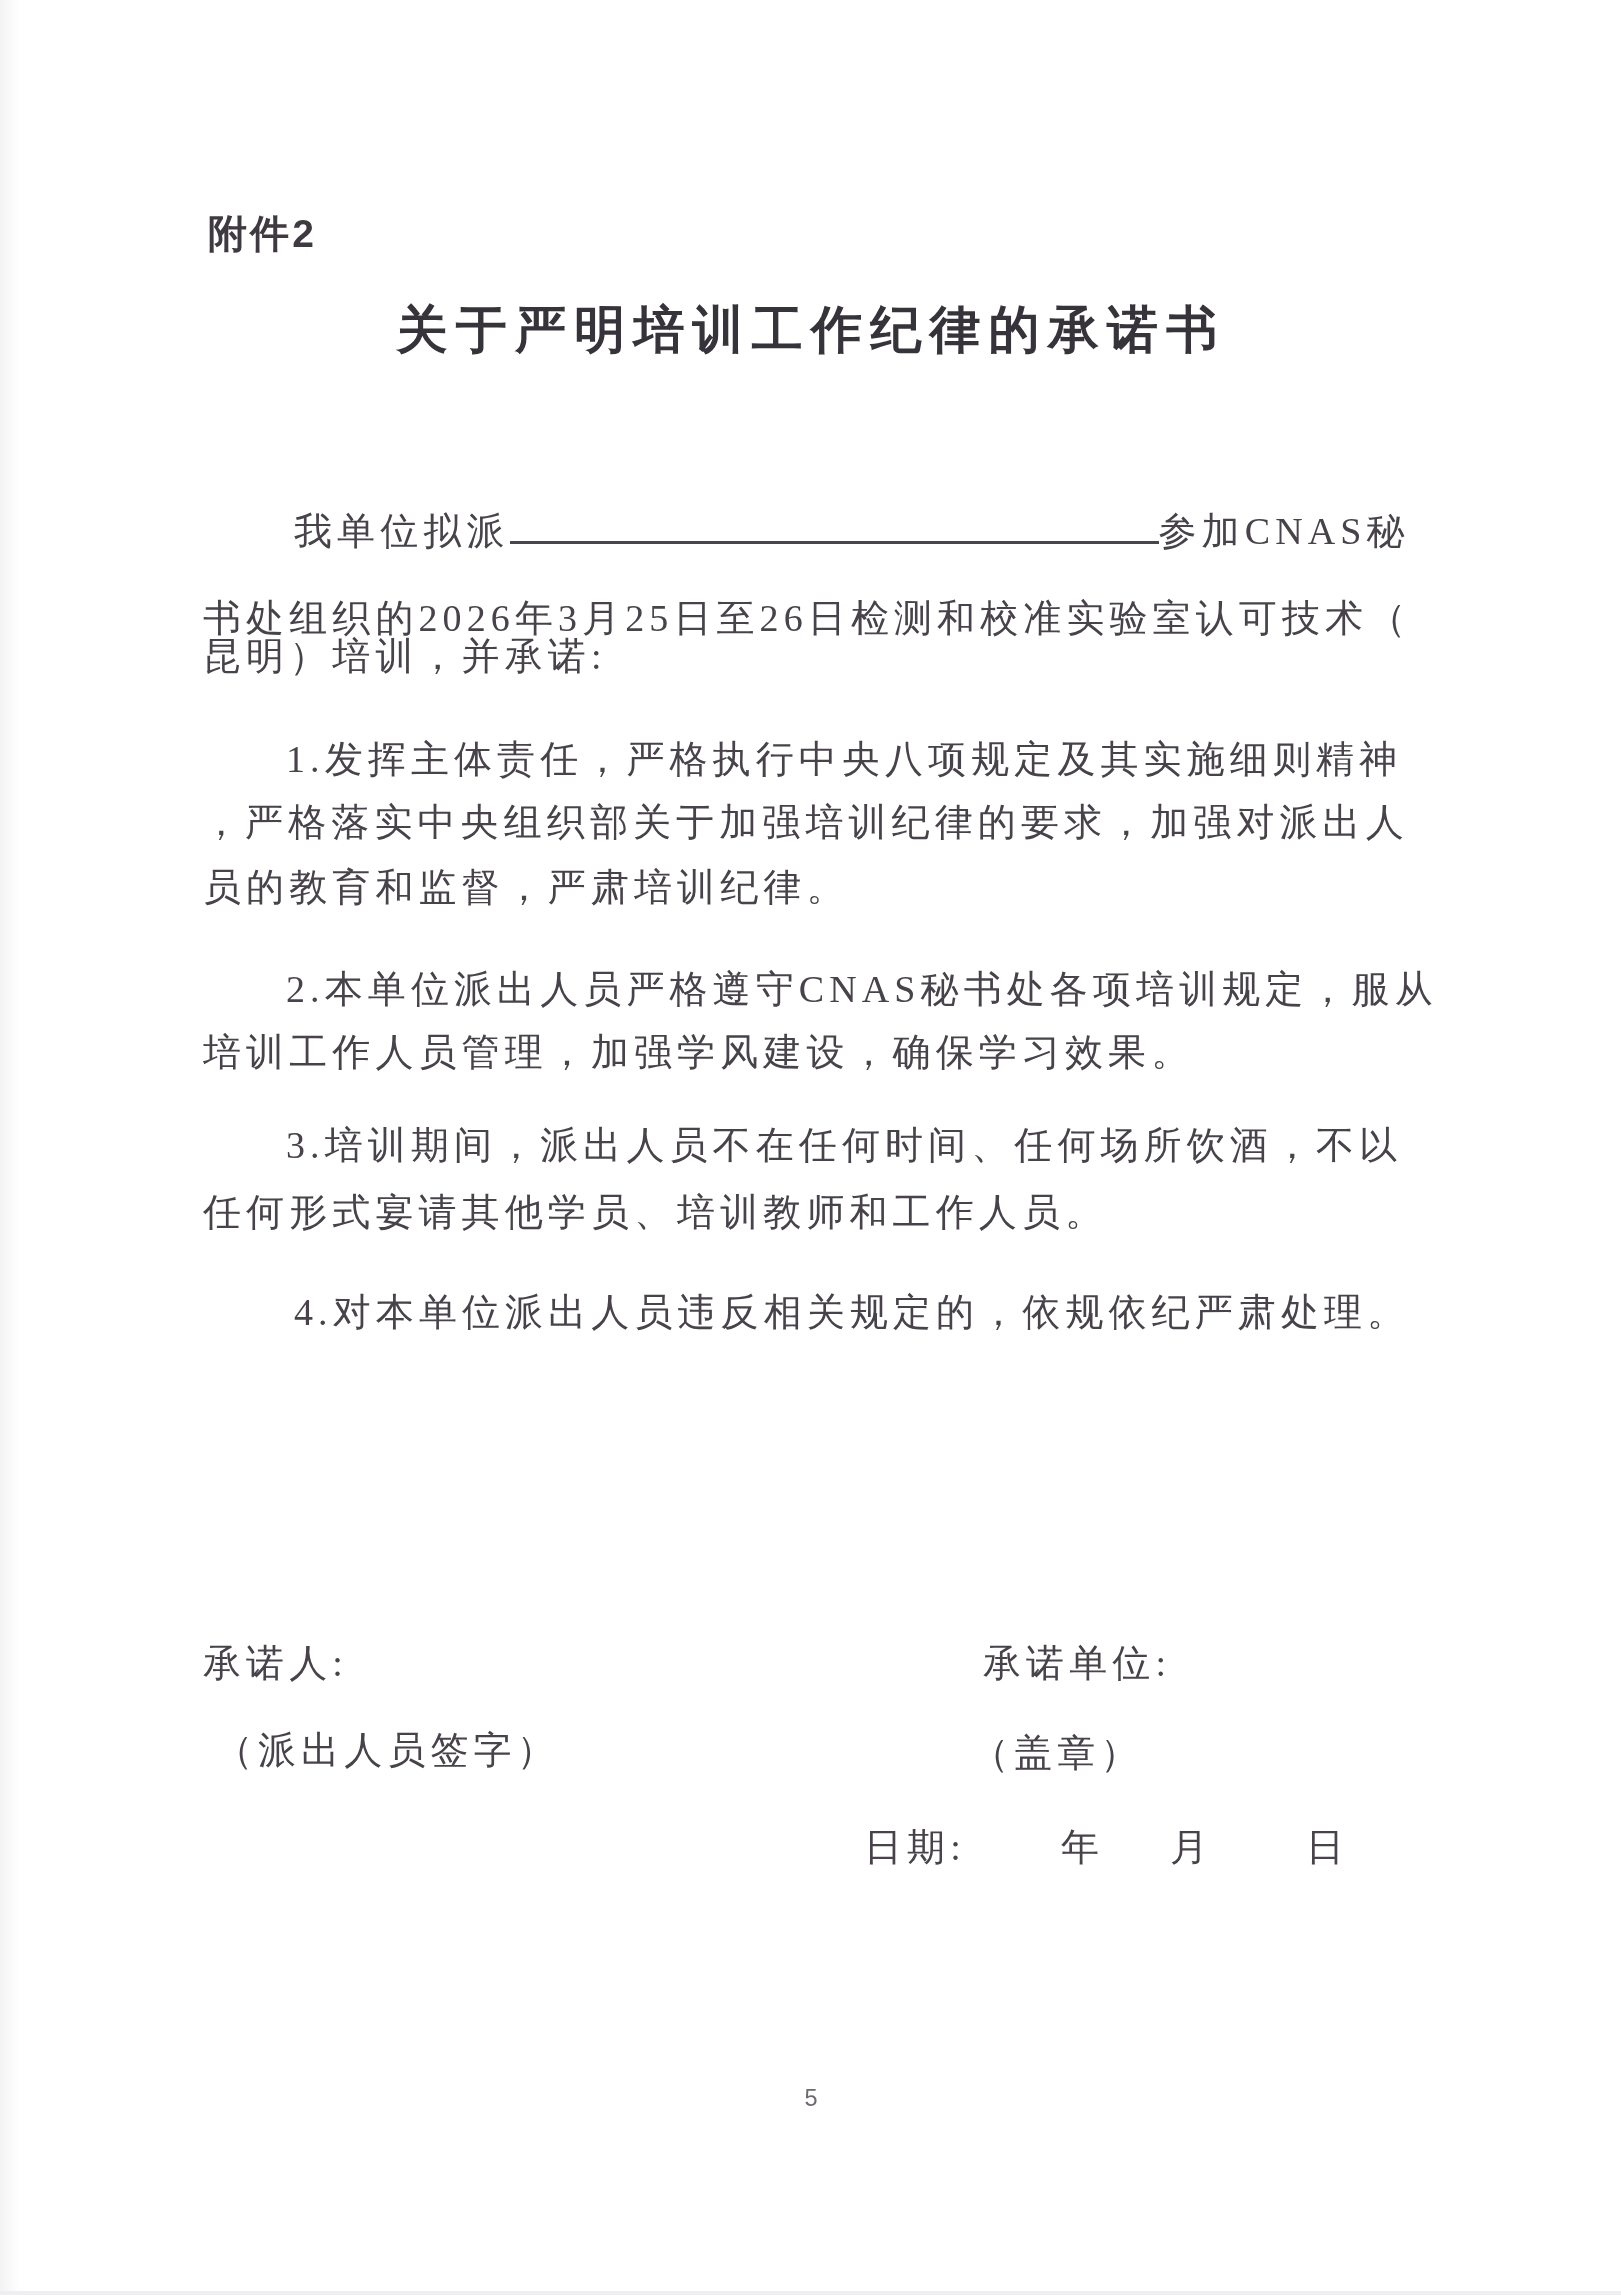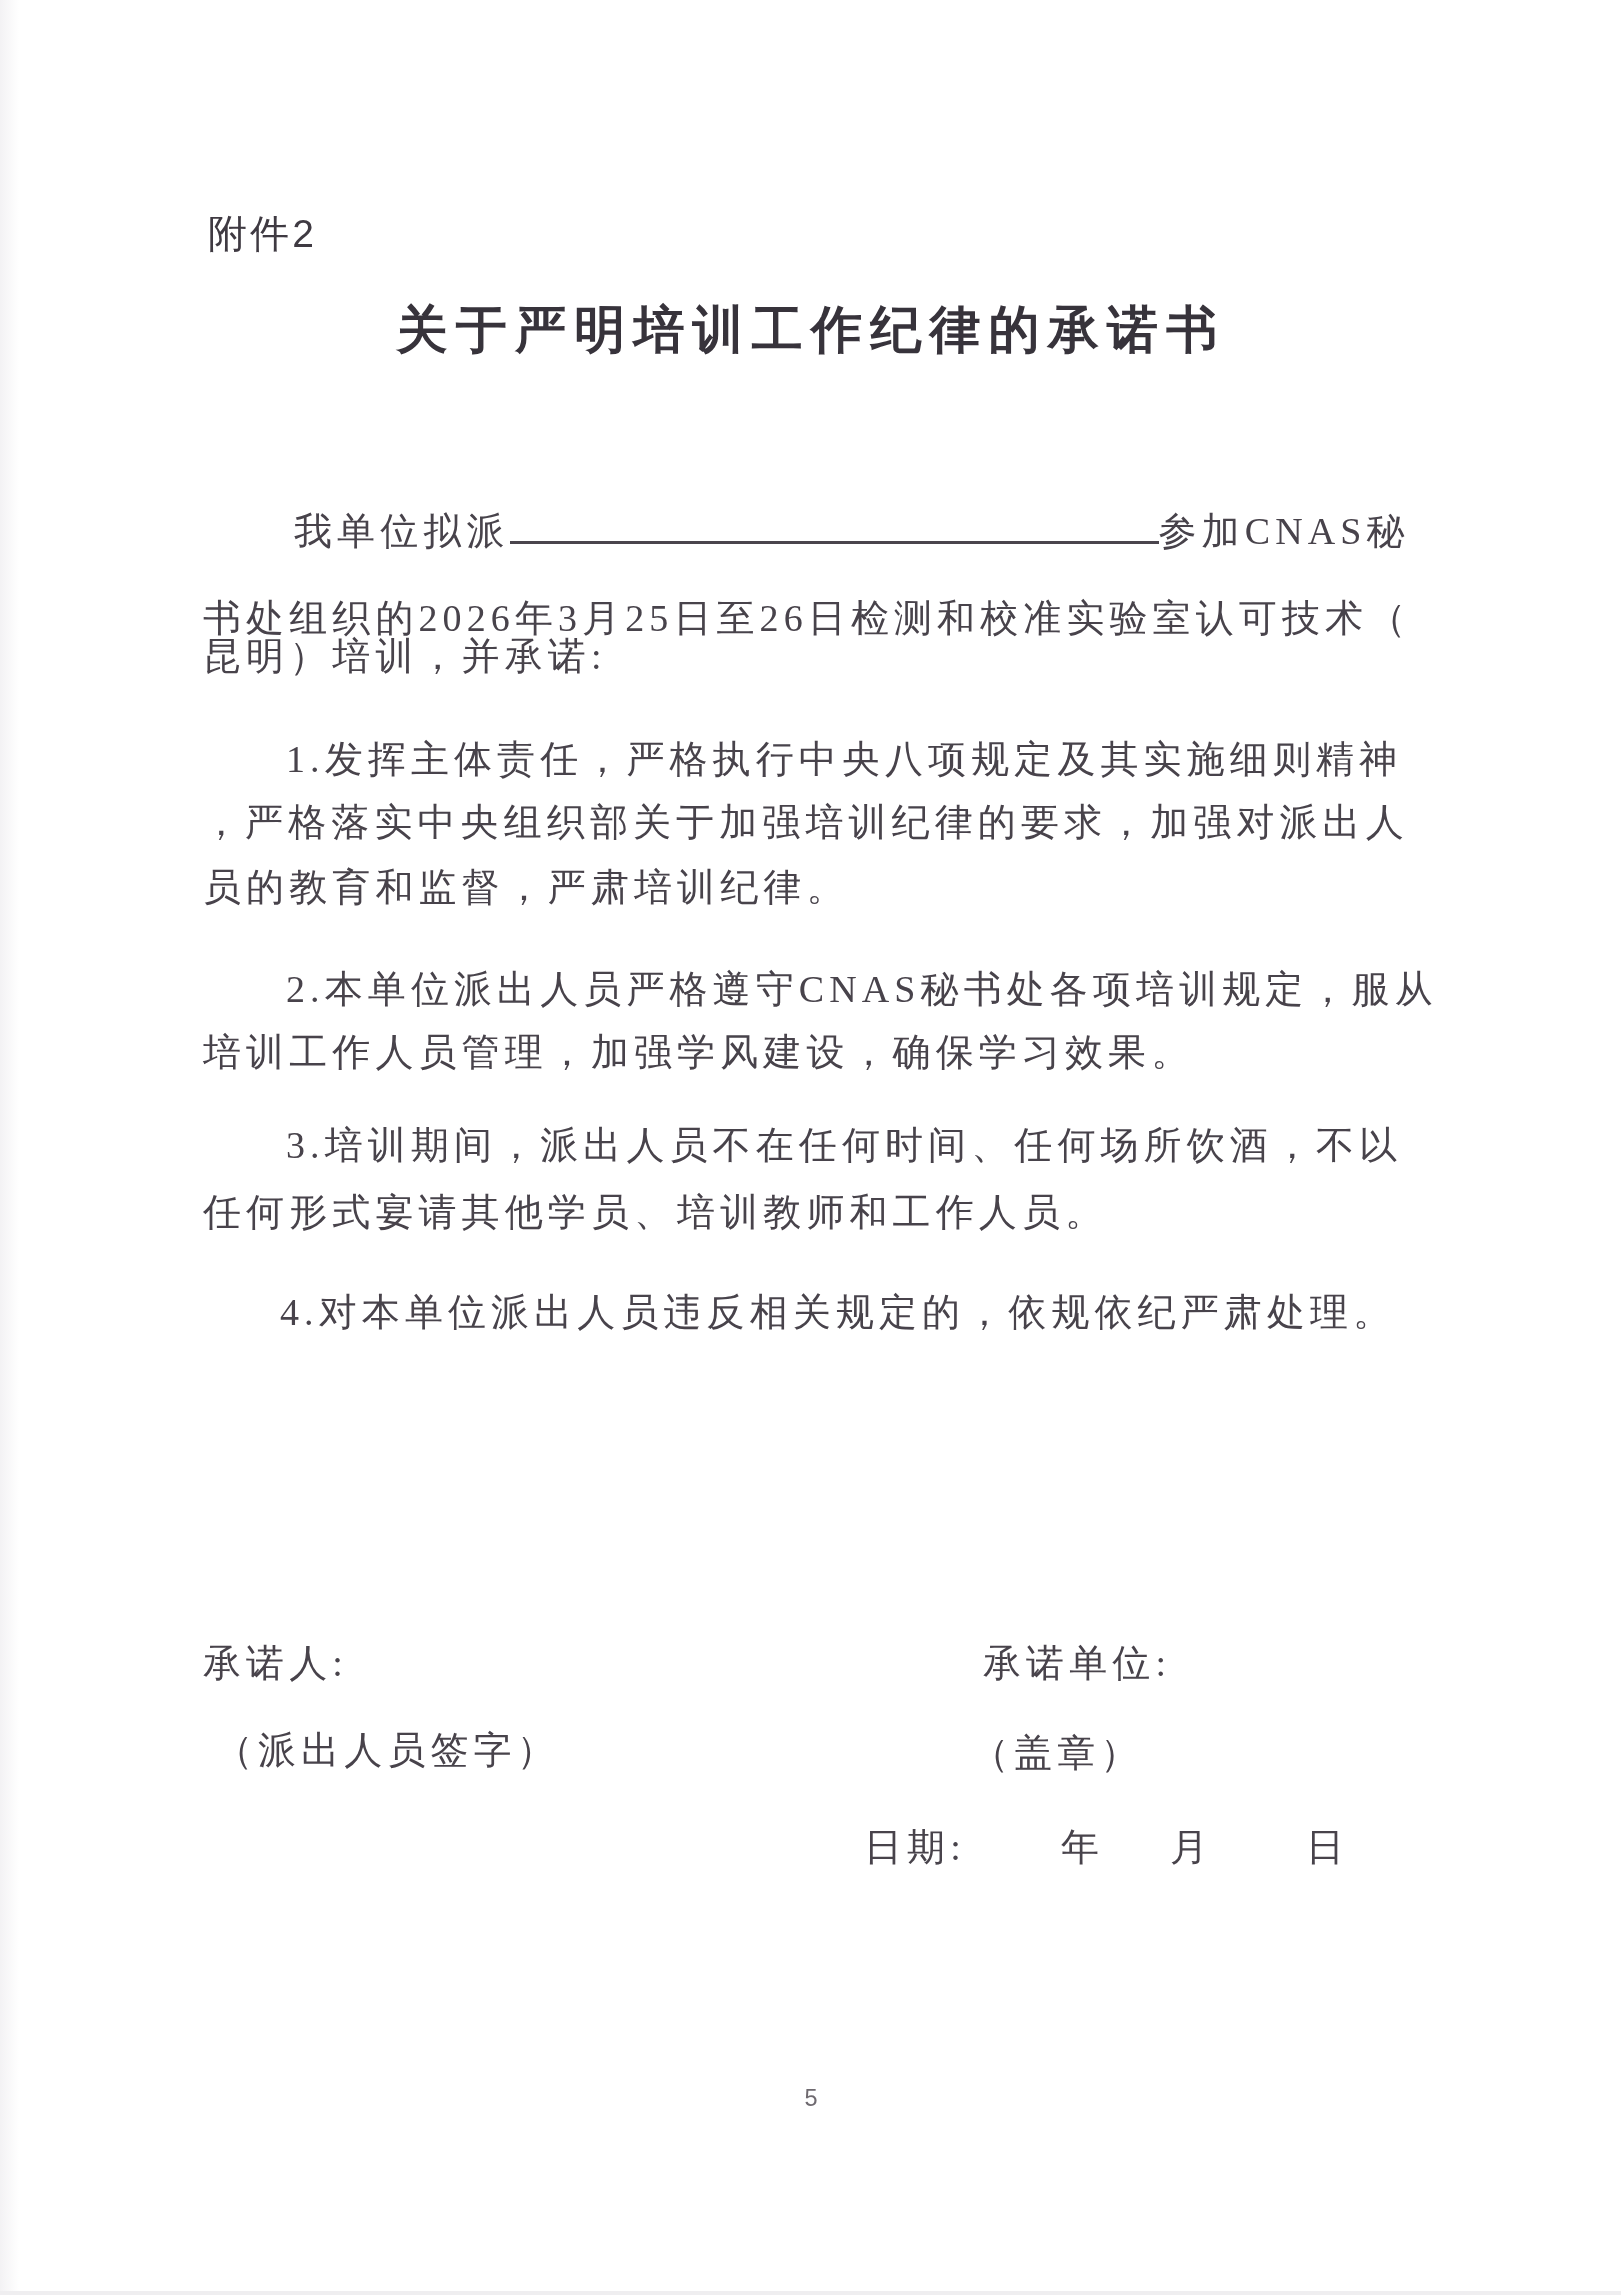--- a/index.html
+++ b/index.html
@@ -24,21 +24,21 @@
     position: absolute;
     white-space: nowrap;
     font-size: 38px;
     line-height: 1.15;
     letter-spacing: 5.1px;
     color: #48434b;
   }
   .attach {
     font-family: "Liberation Sans", sans-serif;
     font-size: 39px;
-    font-weight: 400;
+    font-weight: 700;
     letter-spacing: 3.1px;
     color: #3f3a42;
   }
   .doc-title {
     left: 0; width: 100%;
     text-align: center;
     font-size: 51px;
     font-weight: 700;
     letter-spacing: 8.2px;
     color: #37333b;
@@ -78,21 +78,21 @@
   <div class="line" style="top:738px; left:286px;">1.发挥主体责任，严格执行中央八项规定及其实施细则精神</div>
   <div class="line" style="top:866px; left:203px;">员的教育和监督，严肃培训纪律。</div>
   <div class="line" style="top:801px; left:202px;">，严格落实中央组织部关于加强培训纪律的要求，加强对派出人</div>
 
   <div class="line" style="top:968px; left:286px;">2.本单位派出人员严格遵守CNAS秘书处各项培训规定，服从</div>
   <div class="line" style="top:1031px; left:203px;">培训工作人员管理，加强学风建设，确保学习效果。</div>
 
   <div class="line" style="top:1124px; left:286px;">3.培训期间，派出人员不在任何时间、任何场所饮酒，不以</div>
   <div class="line" style="top:1191px; left:203px;">任何形式宴请其他学员、培训教师和工作人员。</div>
 
-  <div class="line" style="top:1291px; left:280px;">4.对本单位派出人员违反相关规定的，依规依纪严肃处理。</div>
+  <div class="line" style="top:1291px; left:294px;">4.对本单位派出人员违反相关规定的，依规依纪严肃处理。</div>
 
   <div class="line" style="top:1642px; left:203px;">承诺人:</div>
   <div class="line" style="top:1642px; left:983px;">承诺单位:</div>
   <div class="line" style="top:1729px; left:215px;">（派出人员签字）</div>
   <div class="line" style="top:1732px; left:971px;">（盖章）</div>
 
   <div class="line" style="top:1826px; left:864px;">日期:</div>
   <div class="line" style="top:1826px; left:1061px;">年</div>
   <div class="line" style="top:1826px; left:1170px;">月</div>
   <div class="line" style="top:1826px; left:1306px;">日</div>

